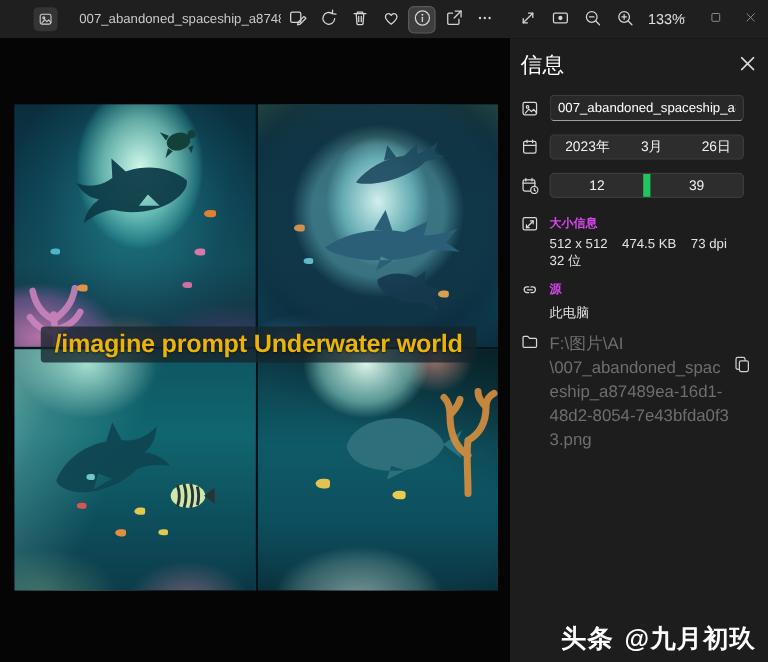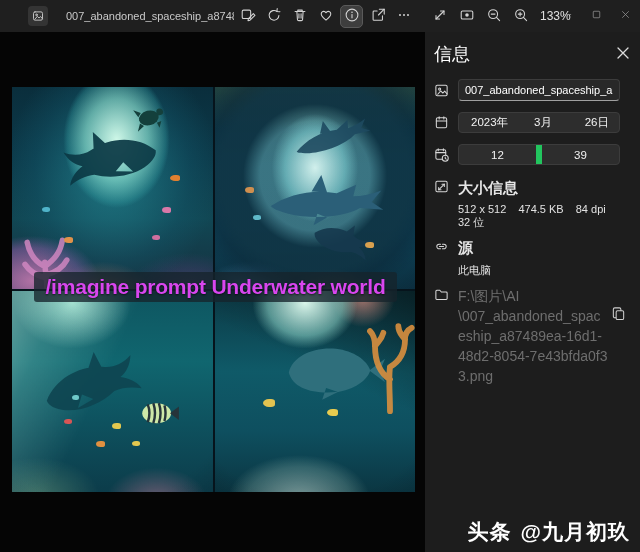--- a/index.html
+++ b/index.html
@@ -58,21 +58,21 @@
     radial-gradient(ellipse 75px 65px at 45% 6%, rgba(228,255,243,.95), rgba(160,235,220,.5) 50%, rgba(0,0,0,0) 70%),
     radial-gradient(ellipse 45px 40px at 74% 4%, rgba(255,162,146,.6), rgba(0,0,0,0) 70%),
     linear-gradient(205deg, rgba(8,30,34,.9) 0%, rgba(10,36,42,.55) 18%, rgba(0,0,0,0) 42%),
     radial-gradient(ellipse 95px 60px at 42% 104%, rgba(216,236,226,.55), rgba(150,190,180,.28) 55%, rgba(0,0,0,0) 75%),
     radial-gradient(ellipse 240px 235px at 50% 40%, rgba(0,0,0,0) 55%, rgba(5,25,35,.5) 82%, rgba(4,18,28,.85) 100%),
     linear-gradient(180deg,#0c3a46 0%,#0f5a68 40%,#0e4f5f 70%,#0b3642 100%); }
   .creature { position:absolute; }
   .fishdot { position:absolute; border-radius:60% 40% 40% 60%; }
   .prompt-band { position:absolute; left:22px; right:18px; top:185px; height:30px;
     background:rgba(22,36,44,.78); border-radius:3px; display:flex; align-items:center; justify-content:center;
-    color:#d946ef; font-size:21px; font-weight:bold; letter-spacing:-.2px; white-space:nowrap;
+    color:#eab308; font-size:21px; font-weight:bold; letter-spacing:-.2px; white-space:nowrap;
     text-shadow:0 1px 2px rgba(0,0,0,.55); z-index:5; }
 
   
   .panel { position:absolute; left:425px; top:32px; right:0; bottom:0; background:#1d1d1d;
     padding:10px 20px 0 9px; color:#fff; }
   .panel-header { display:flex; justify-content:space-between; align-items:center; margin-bottom:13px; }
   .panel-title { font-size:18px; font-weight:normal; }
   .pclose { background:transparent; border:none; cursor:pointer; margin-right:-13px; padding:4px; }
   .pclose svg { width:12px; height:12px; stroke:#dcdcdc; stroke-width:1.3; fill:none; stroke-linecap:round; }
   .frow { display:flex; align-items:center; gap:9px; margin-bottom:11px; }
@@ -81,21 +81,21 @@
     stroke-linecap:round; stroke-linejoin:round; }
   .fname-input { flex:1; height:22px; background:#282828; border:1px solid #3c3c3c;
     border-bottom:1px solid #a0a0a0; border-radius:4px; color:#fff; font-size:11px; padding:0 6px;
     font-family:inherit; min-width:0; }
   .seg-control { flex:1; height:21px; background:#2d2d2d; border:1px solid #3c3c3c; border-radius:4px;
     display:flex; align-items:center; font-size:11.5px; color:#f2f2f2; cursor:default; }
   .seg-year { margin-left:12px; } .seg-month { margin-left:26px; } .seg-day { margin-left:auto; margin-right:10px; }
   .time-half { flex:1; height:100%; display:flex; align-items:center; justify-content:center; }
   .time-half + .time-half { border-left:6px solid #22c55e; }
   .sect { display:flex; gap:9px; margin-bottom:9px; position:relative; }
-  .sect-label { font-size:15px; font-weight:bold; color:#e5e5e5; margin-bottom:5px; }
+  .sect-label { font-size:10px; font-weight:bold; color:#d946ef; margin-bottom:5px; }
   .sect-values { font-size:11px; color:#e2e2e2; }
   .sect-values span { margin-right:9px; }
   .path-text { font-size:14px; color:#6e6e6e; line-height:1.42; width:150px; word-break:break-all; }
   .copy-btn { position:absolute; right:-8px; top:17px; background:transparent; border:none; cursor:pointer; padding:2px; }
   .copy-btn svg { width:15px; height:15px; stroke:#cfcfcf; fill:none; stroke-width:1.1; stroke-linejoin:round; }
 
   
   .watermark { position:absolute; right:10px; bottom:6px; color:#fff; font-size:21px; font-weight:bold;
     letter-spacing:1px; z-index:20; }
   .wm-brand { margin-right:9px; }
@@ -341,21 +341,21 @@
             <path d="M5 11.5 L11 5.5"></path>
             <path d="M8.5 5.5 H11 V8"></path>
             <path d="M7.5 11.5 H5 V9"></path>
           </svg>
         </span>
       <div class="sect-body">
         <div class="sect-label">大小信息</div>
         <div class="sect-values">
           <span>512 x 512</span>
           <span>474.5 KB</span>
-          <span>84 dpi</span>
+          <span>73 dpi</span>
           <span>32 位</span>
         </div>
       </div>
     </div>
 
     <div class="sect">
       <span class="picon">
           <svg viewBox="0 0 16 16">
             <path d="M7 5.5 H5.5 a2.5 2.5 0 0 0 0 5 H7"></path>
             <path d="M9 5.5 h1.5 a2.5 2.5 0 0 1 0 5 H9"></path>

